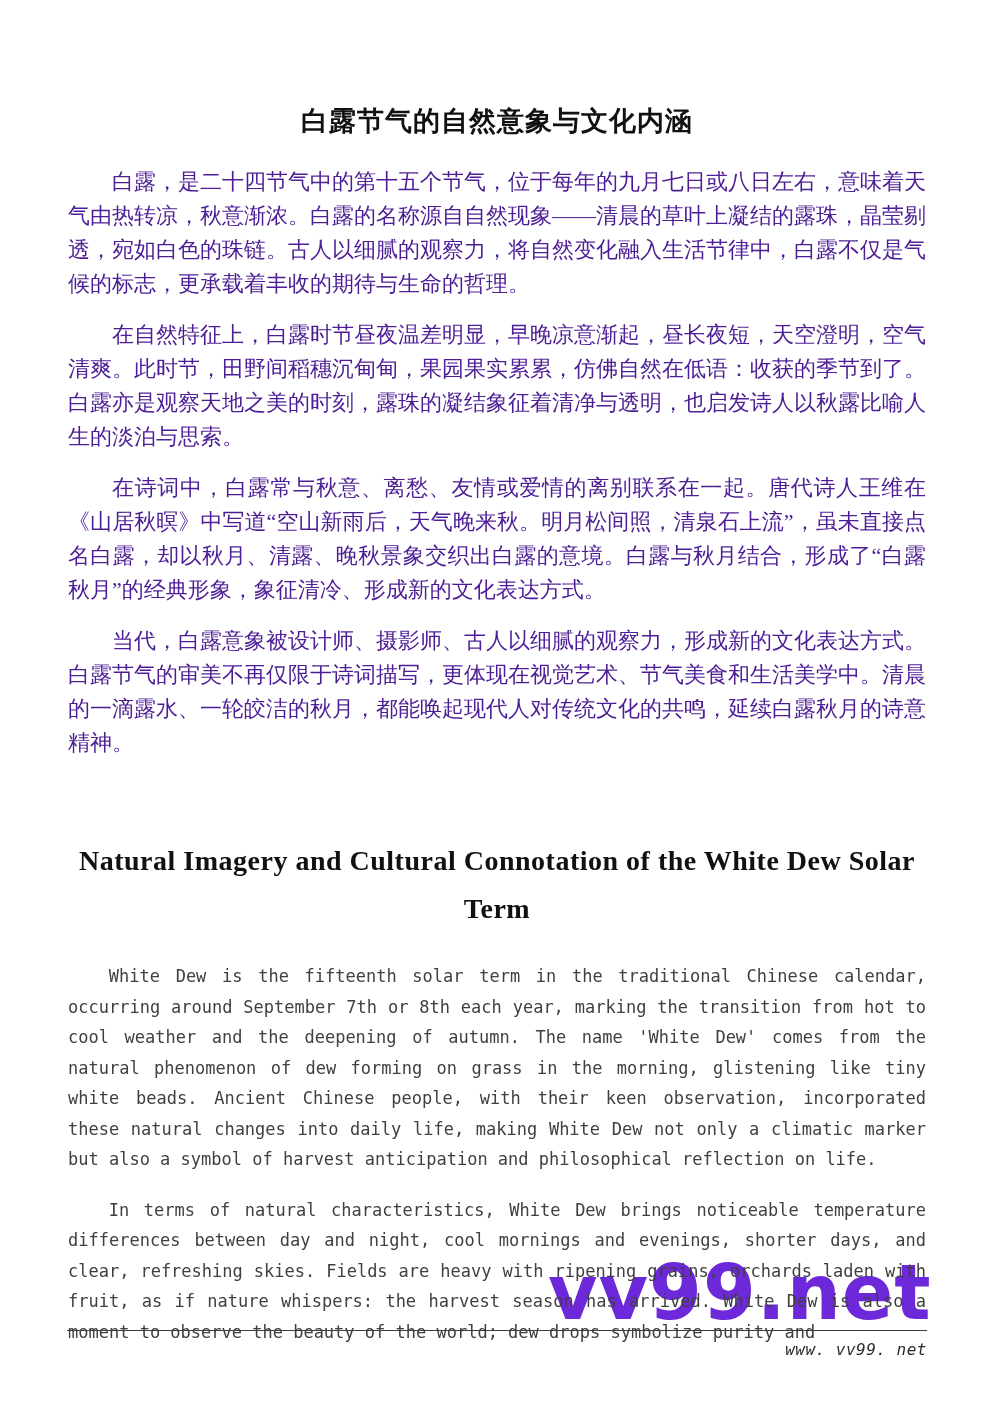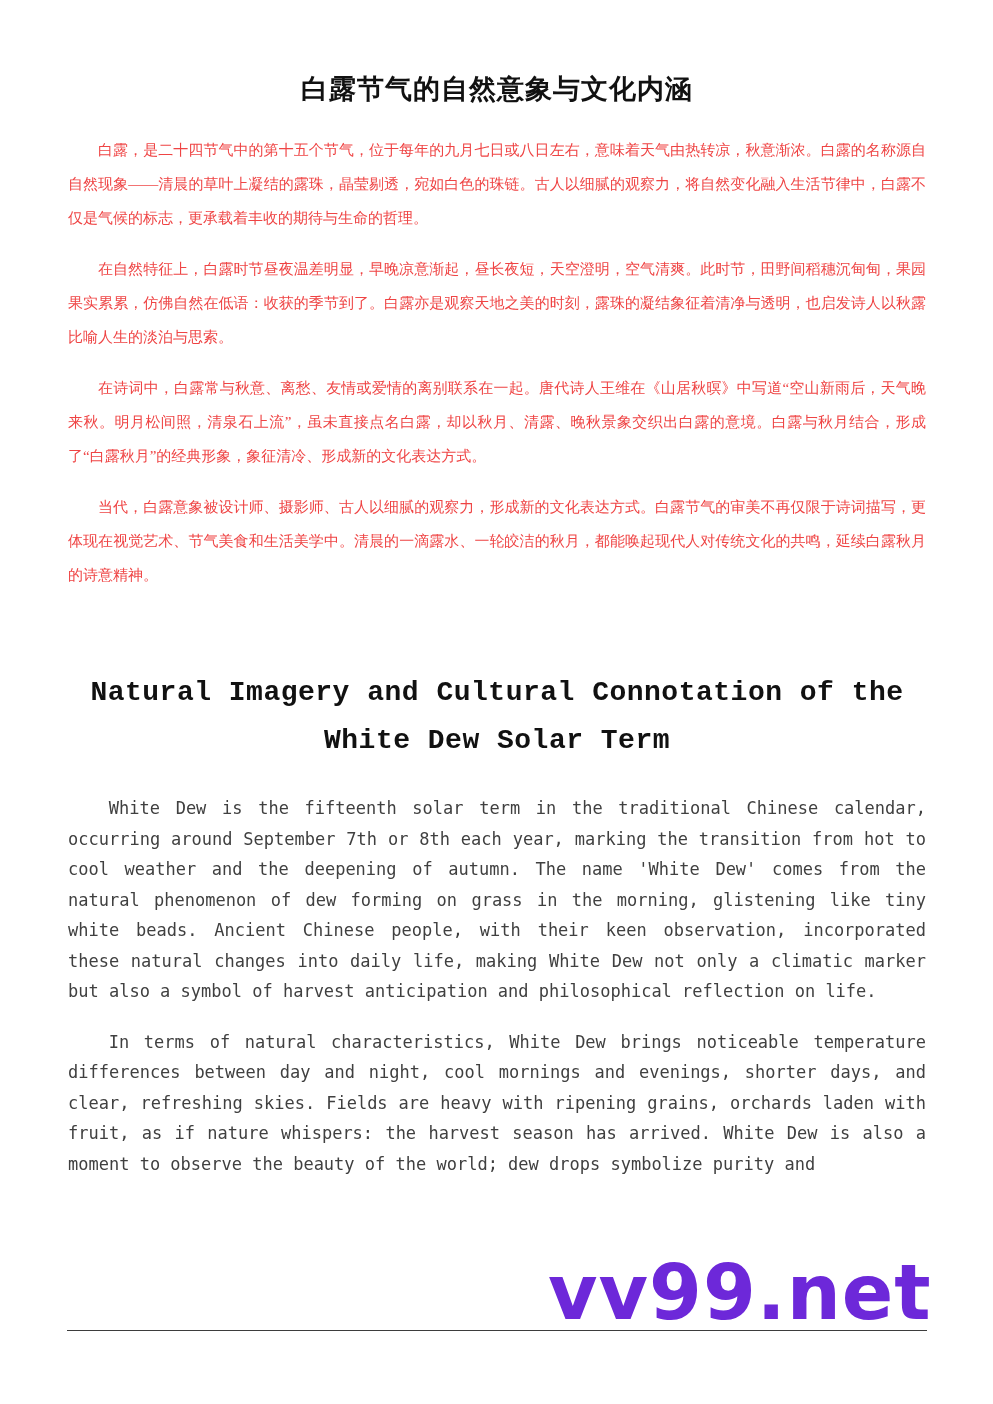--- a/index.html
+++ b/index.html
@@ -42,51 +42,51 @@
     position: absolute;
     left: 68px;
     top: 0;
     width: 858px;
     z-index: 2;
   }
 
   
   .cn-title {
     margin: 0;
-    padding-top: 72px;
+    padding-top: 104px;
     text-align: center;
     font-family: "Liberation Serif", "DejaVu Serif", serif;
     font-weight: bold;
     font-size: 27px;
     line-height: 1.3;
     letter-spacing: 1px;
     color: #111111;
   }
 
   .cn-body {
     margin-top: 26px;
   }
 
   .cn-p {
     margin: 0 0 17px 0;
     font-family: "Liberation Serif", "DejaVu Serif", serif;
-    font-size: 15px;
+    font-size: 22px;
     line-height: 34px;
     text-align: justify;
     text-justify: inter-ideograph;
     text-indent: 2em;
-    color: #ef4444;
+    color: #4c1d95;
   }
 
   
   .en-title {
     margin: 4px;
     padding-top: 60px;
     text-align: center;
-    font-family: Liberation Mono, monospace;
+    font-family: Liberation Serif, serif;
     font-weight: bold;
     font-size: 28px;
     line-height: 48px;
     letter-spacing: 0.5px;
     color: #111111;
   }
 
   .en-body {
     margin-top: 28px;
   }
@@ -147,15 +147,16 @@
 
     <div class="en-body">
       <p class="en-p">White Dew is the fifteenth solar term in the traditional Chinese calendar, occurring around September 7th or 8th each year, marking the transition from hot to cool weather and the deepening of autumn. The name 'White Dew' comes from the natural phenomenon of dew forming on grass in the morning, glistening like tiny white beads. Ancient Chinese people, with their keen observation, incorporated these natural changes into daily life, making White Dew not only a climatic marker but also a symbol of harvest anticipation and philosophical reflection on life.</p>
       <p class="en-p">In terms of natural characteristics, White Dew brings noticeable temperature differences between day and night, cool mornings and evenings, shorter days, and clear, refreshing skies. Fields are heavy with ripening grains, orchards laden with fruit, as if nature whispers: the harvest season has arrived. White Dew is also a moment to observe the beauty of the world; dew drops symbolize purity and</p>
     </div>
 
   </div>
 
   <div class="footer">
     <div class="footer-rule"></div>
+    <div class="footer-url">www. vv99. net</div>
   </div>
 
 </div>
 
 </body></html>

